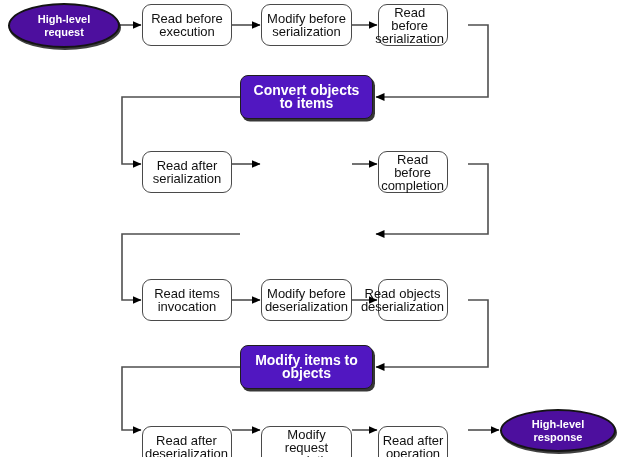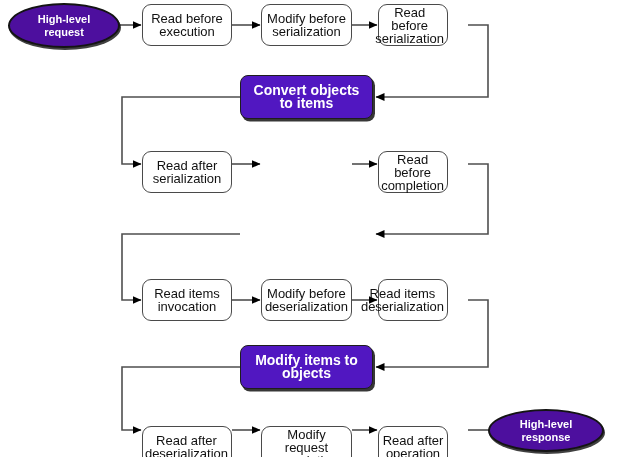--- a/index.html
+++ b/index.html
@@ -33,21 +33,21 @@
     background:var(--terminal-fill);border:2.2px solid #141414;border-radius:50%;
     box-shadow:1px 2px 0 rgba(0,0,0,0.75);
     color:var(--text-on-purple);font-weight:bold;font-size:11px;line-height:13px;padding:2px 8px;
   }
   .col1{left:142px;width:90px}
   .col2{left:261px;width:91px}
   .col3{left:378px;width:70px}
   .row1{top:4px}.row2{top:151px}.row3{top:279px}.row4{top:426px}
   .st1{top:75px}.st2{top:212px}.st3{top:345px}
   .n-start{left:8px;top:3px;width:112px;height:45px}
-  .n-end{left:488px;top:409px;width:116px;height:43px}
+  .n-end{left:500px;top:409px;width:116px;height:43px}
 </style>
 </head>
 <body>
 
 <div class="canvas">
 
   <svg class="wires" viewBox="0 0 622 457" xmlns="http://www.w3.org/2000/svg">
     <defs>
       <marker id="arrow" markerWidth="10" markerHeight="9" refX="8.5" refY="4" orient="auto" markerUnits="userSpaceOnUse">
         <path d="M0,0 L9,4 L0,8 Z" fill="#000"></path>
@@ -99,21 +99,21 @@
   </div>
 
 
   <div class="node step col1 row3">
     <span>Read items invocation</span>
   </div>
   <div class="node step col2 row3">
     <span>Modify before deserialization</span>
   </div>
   <div class="node step col3 row3">
-    <span>Read items deserialization</span>
+    <span>Read objects deserialization</span>
   </div>
 
   <div class="node stage st3">
     <span>Modify items to objects</span>
   </div>
 
   <div class="node step col1 row4">
     <span>Read after deserialization</span>
   </div>
   <div class="node step col2 row4">

